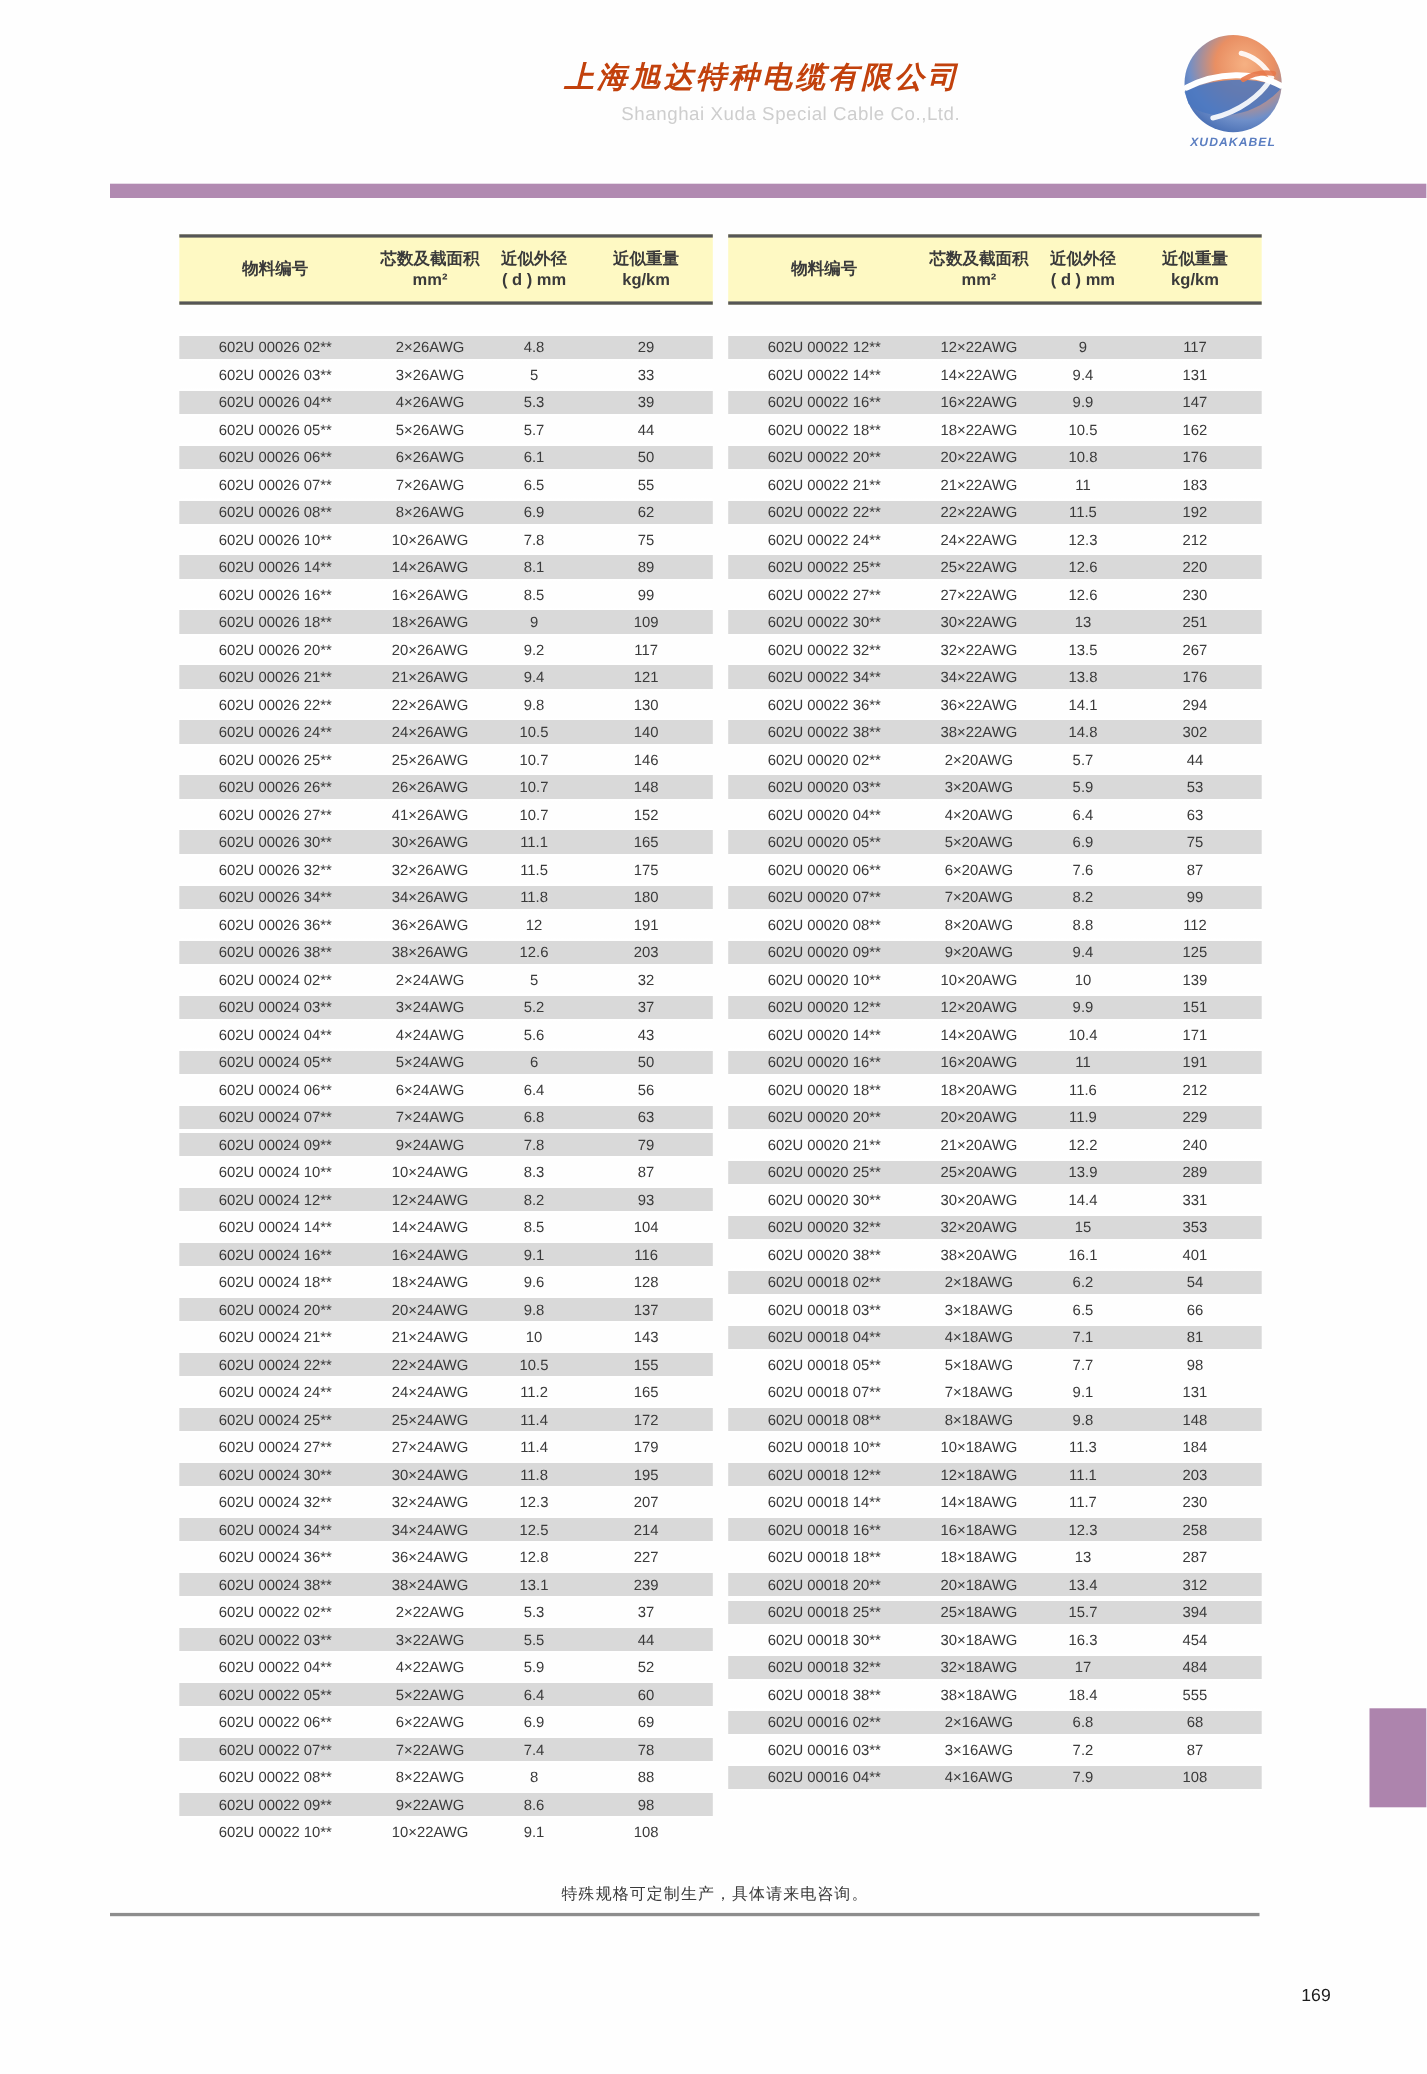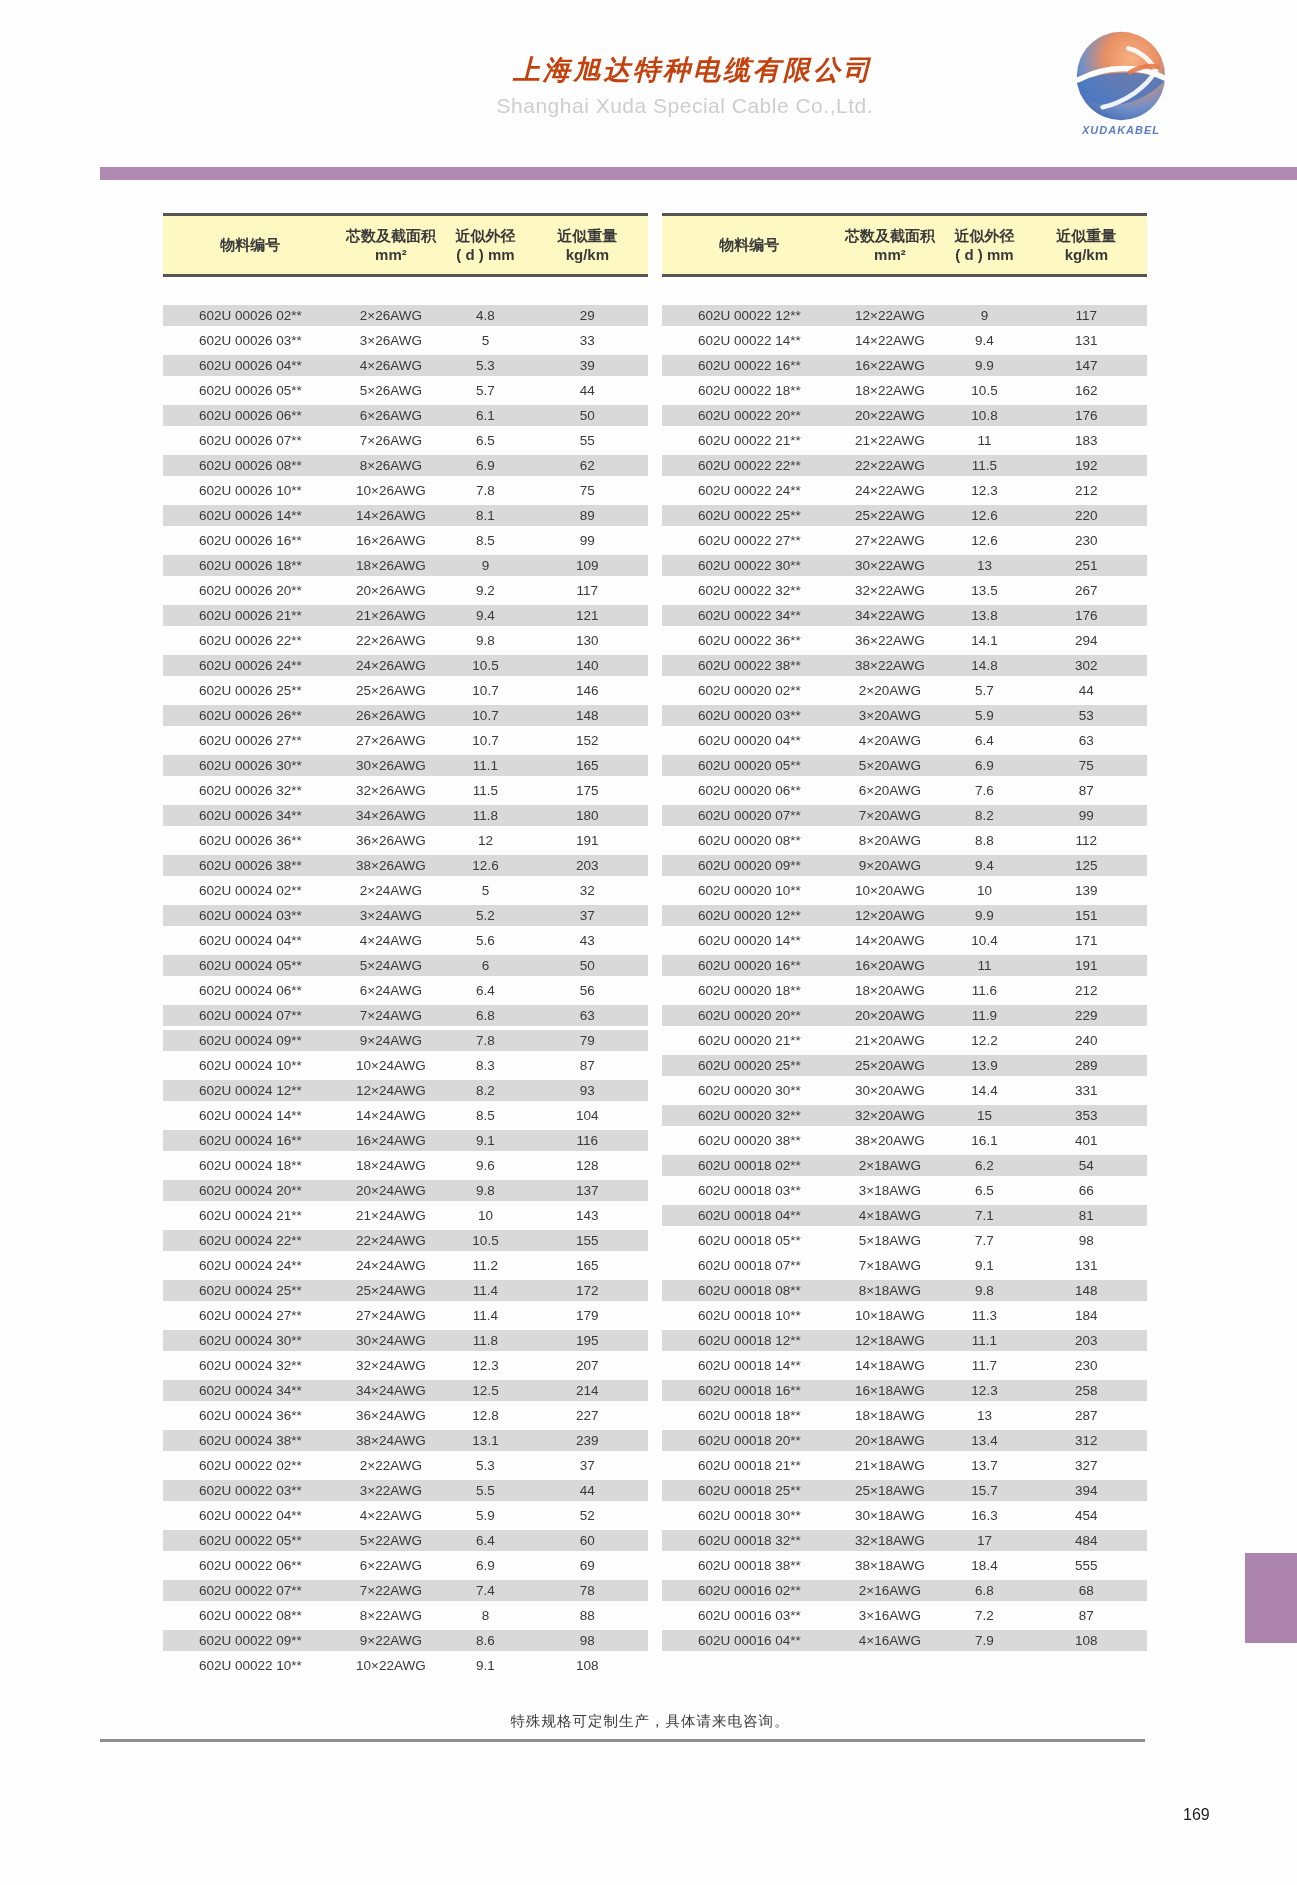--- a/index.html
+++ b/index.html
@@ -15,21 +15,21 @@
   
   .company {
     position:absolute; top:52px; right:424px; text-align:right;
   }
   .company-cn {
     font-size:27px; font-weight:bold; letter-spacing:3px;
     color:#c2410c;
     font-style:italic;
   }
   .company-en {
-    margin-top:6px; font-size:21px; color:#cecece; letter-spacing:0.5px;
+    margin-top:6px; font-size:17px; color:#cecece; letter-spacing:0.5px;
   }
   .logo { position:absolute; left:1066px; top:30px; width:110px; text-align:center; }
   .logo-sphere { width:92px; height:92px; margin:0 auto; }
   .logo-text {
     margin-top:2px; font-size:11px; font-weight:bold; font-style:italic;
     color:#5b7ec1; letter-spacing:1px;
   }
 
   .accent-bar {
     position:absolute; left:100px; top:167px; width:1197px; height:13px;
@@ -225,21 +225,21 @@
             <div class="cell">146</div>
           </div>
           <div class="row shade">
             <div class="cell">602U 00026 26**</div>
             <div class="cell">26×26AWG</div>
             <div class="cell">10.7</div>
             <div class="cell">148</div>
           </div>
           <div class="row">
             <div class="cell">602U 00026 27**</div>
-            <div class="cell">27×26AWG</div>
+            <div class="cell">41×26AWG</div>
             <div class="cell">10.7</div>
             <div class="cell">152</div>
           </div>
           <div class="row shade">
             <div class="cell">602U 00026 30**</div>
             <div class="cell">30×26AWG</div>
             <div class="cell">11.1</div>
             <div class="cell">165</div>
           </div>
           <div class="row">
@@ -749,26 +749,20 @@
             <div class="cell">18×18AWG</div>
             <div class="cell">13</div>
             <div class="cell">287</div>
           </div>
           <div class="row shade">
             <div class="cell">602U 00018 20**</div>
             <div class="cell">20×18AWG</div>
             <div class="cell">13.4</div>
             <div class="cell">312</div>
           </div>
-          <div class="row">
-            <div class="cell">602U 00018 21**</div>
-            <div class="cell">21×18AWG</div>
-            <div class="cell">13.7</div>
-            <div class="cell">327</div>
-          </div>
           <div class="row shade">
             <div class="cell">602U 00018 25**</div>
             <div class="cell">25×18AWG</div>
             <div class="cell">15.7</div>
             <div class="cell">394</div>
           </div>
           <div class="row">
             <div class="cell">602U 00018 30**</div>
             <div class="cell">30×18AWG</div>
             <div class="cell">16.3</div>

